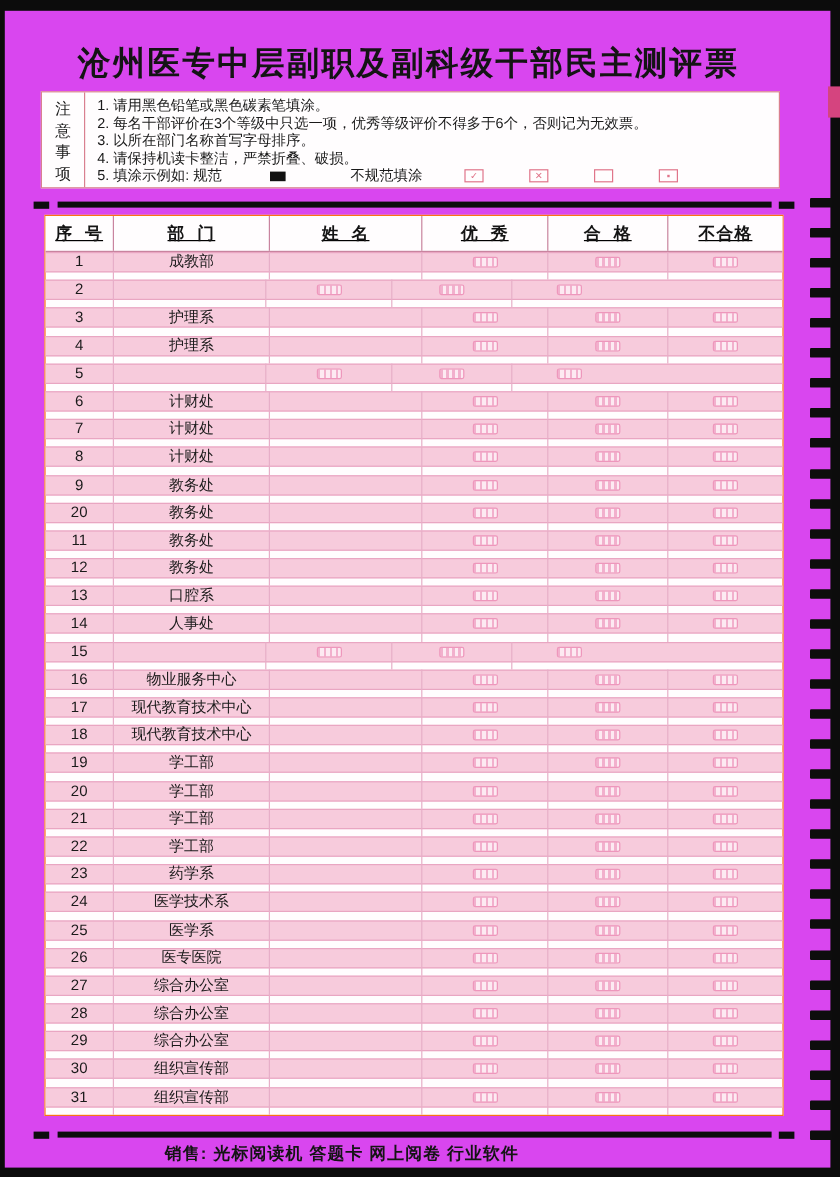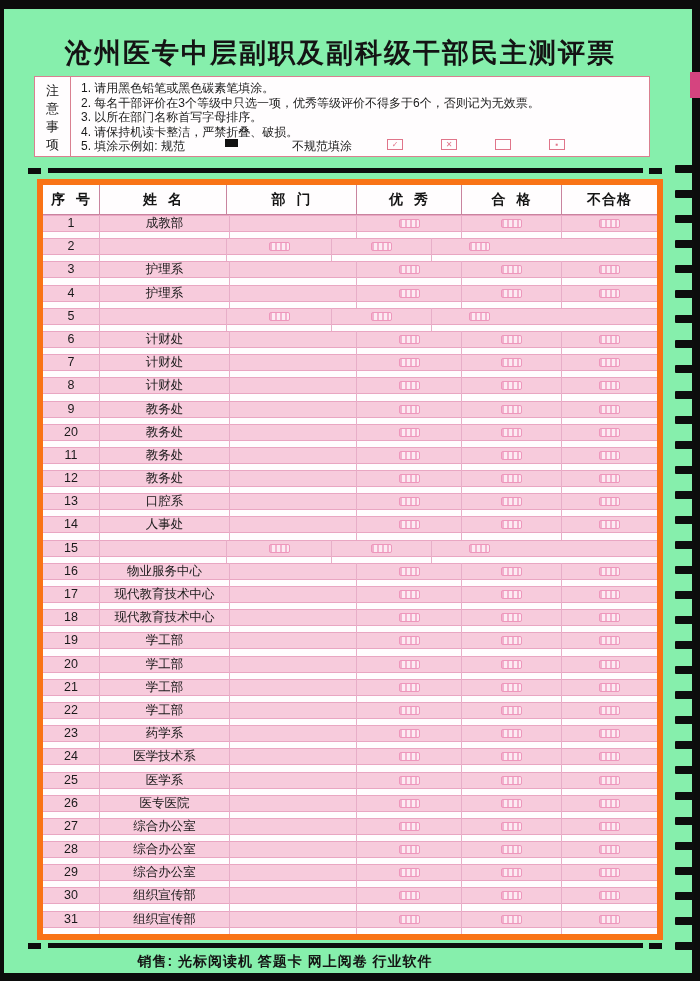--- a/index.html
+++ b/index.html
@@ -4,21 +4,21 @@
 <style>
   html,body{margin:0;padding:0;}
   body{
     width:700px;height:981px;position:relative;overflow:hidden;
     background:#0c0c0c;
     font-family:"Liberation Sans","DejaVu Sans",sans-serif;
     -webkit-font-smoothing:antialiased;
   }
   #page{
     position:absolute;left:4px;top:9px;width:688px;height:964px;
-    background:#86efac;
+    background:#d946ef;
   }
   
   #edge-accent{position:absolute;left:690px;top:72px;width:10px;height:26px;background:#d5447f;}
 
   
   #title{
     position:absolute;left:0;right:15px;top:26px;text-align:center;
     font-size:27px;font-weight:bold;color:#141414;letter-spacing:2px;
   }
 
@@ -30,36 +30,36 @@
   #notice-label{
     width:36px;border-right:1px solid #d98090;display:flex;flex-direction:column;
     justify-content:space-between;align-items:center;padding:5px 0;box-sizing:border-box;
     font-size:13px;color:#1a1a1a;
   }
   #notice-items{
     flex:1;padding:4px 6px 2px 10px;display:flex;flex-direction:column;justify-content:space-around;
     font-size:12px;color:#1a1a1a;line-height:14.5px;white-space:nowrap;
   }
   .notice-line{height:14.5px;}
-  .example-line{display:flex;height:14.5px;gap:32px;}
+  .example-line{display:flex;align-items:center;height:14.5px;gap:32px;}
   .good-mark{display:inline-block;width:13px;height:8px;background:#111;margin:0 22px 0 8px;}
   .bad-box{
     display:inline-block;width:14px;height:9px;border:1px solid #e0758a;margin:0 3px;
     font-size:8px;line-height:9px;text-align:center;color:#e0758a;box-sizing:content-box;
     vertical-align:middle;
   }
 
   
   .sync-sq{position:absolute;width:13px;height:6px;background:#0d0d0d;}
   .sync-bar{position:absolute;width:595px;height:5px;background:#0d0d0d;}
 
   
   #table{
     position:absolute;left:33px;top:170px;width:614px;
-    border:6px solid #f97316;background:#fffdfe;box-sizing:content-box;
+    border:1px solid #f97316;background:#fffdfe;box-sizing:content-box;text-decoration:underline;
   }
   #thead{display:flex;height:29px;border-bottom:1px solid #c9849f;background:#fffdfe;}
   .hcell{
     box-sizing:border-box;border-right:1px solid #c9849f;
     font-size:14px;font-weight:bold;color:#141414;text-align:center;line-height:29px;
     letter-spacing:1px;white-space:pre;
   }
   .hcell:last-child{border-right:none;}
   .c0{width:57px;} .c1{width:130px;} .c2{width:127px;}
   .c3{width:105px;} .c4{width:100px;} .c5{width:95px;}
@@ -129,22 +129,22 @@
     </div>
   </div>
 
   <div class="sync-sq" style="left:24px;top:159px;"></div>
   <div class="sync-bar" style="left:44px;top:159px;"></div>
   <div class="sync-sq" style="left:645px;top:159px;"></div>
 
   <div id="table">
     <div id="thead">
       <div class="hcell c0">序  号</div>
+      <div class="hcell c1">部  门</div>
       <div class="hcell c2">姓  名</div>
-      <div class="hcell c1">部  门</div>
       <div class="hcell c3">优  秀</div>
       <div class="hcell c4">合  格</div>
       <div class="hcell c5">不合格</div>
     </div>
     <div id="tbody">
       <div class="row">
         <div class="band"></div>
         <div class="cells">
           <div class="cell c0">1</div>
           <div class="cell c1">成教部</div>

